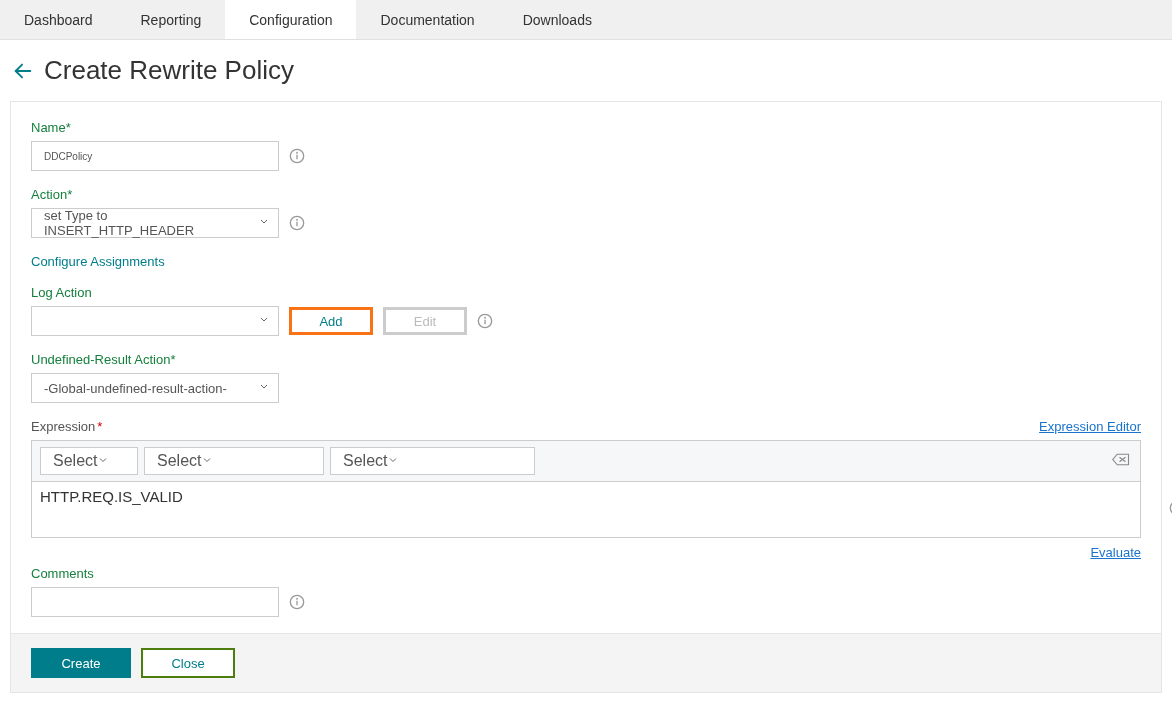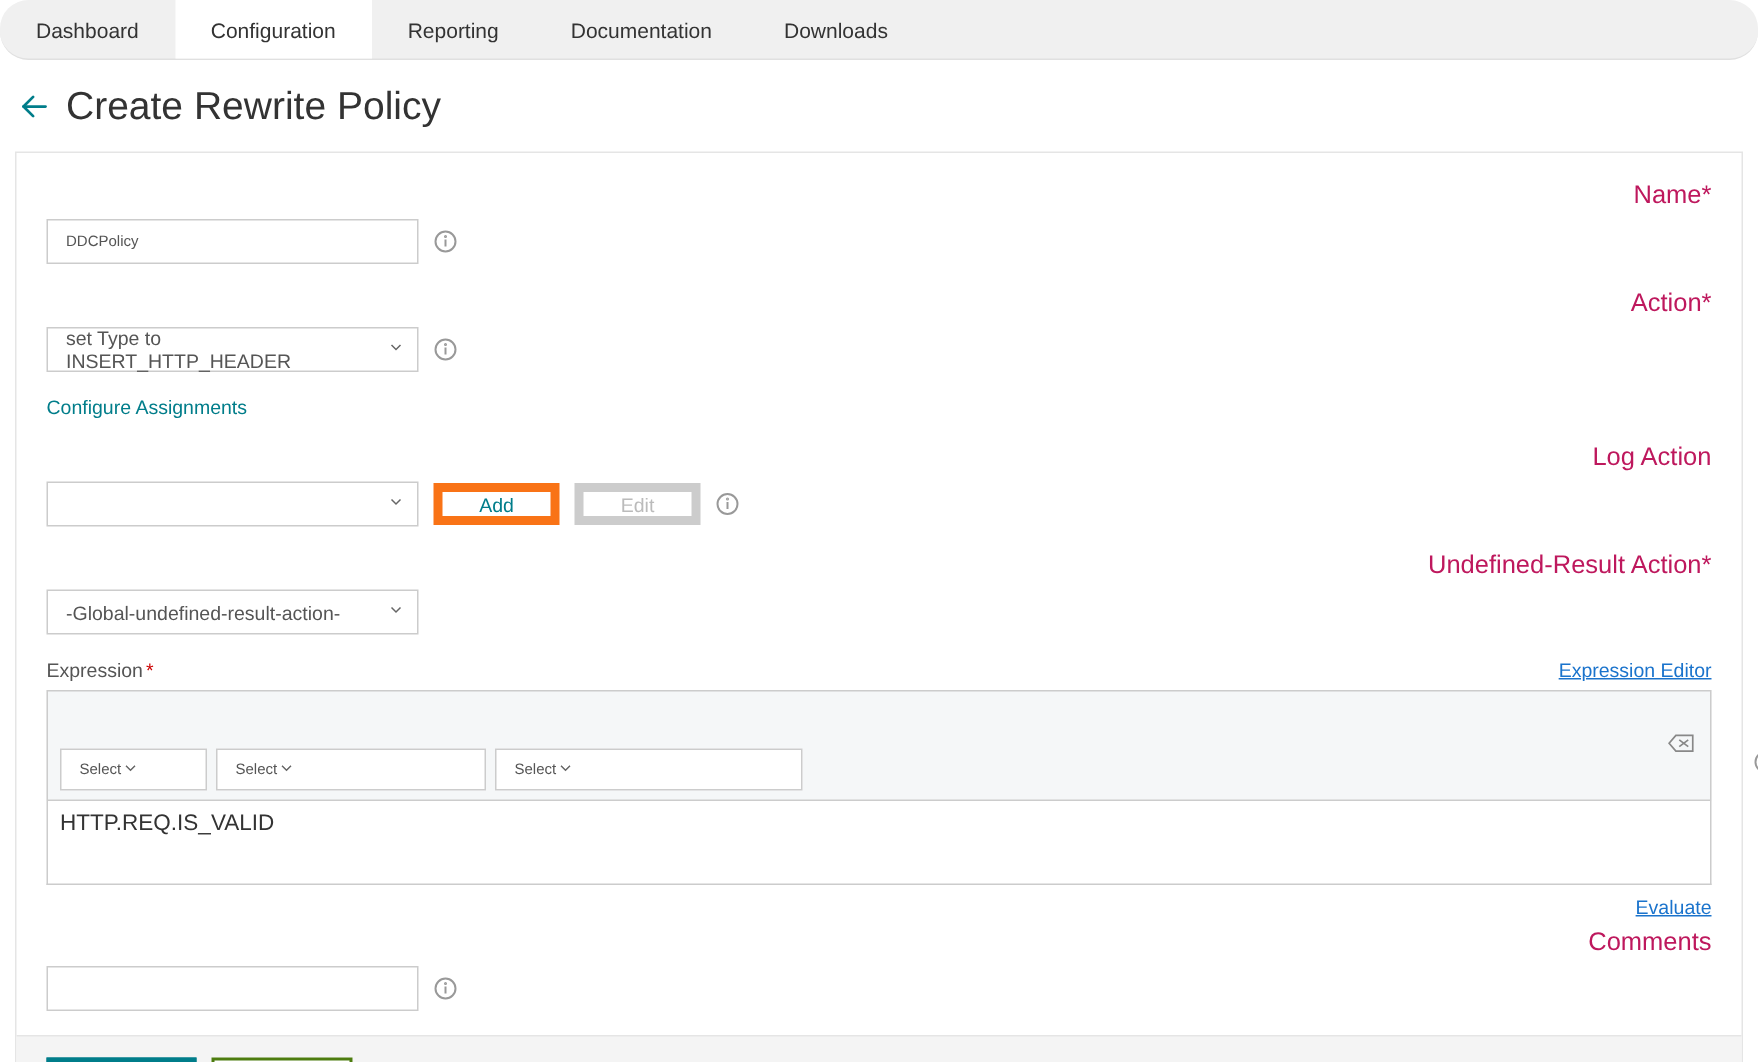--- a/index.html
+++ b/index.html
@@ -8,21 +8,20 @@
     font-family: -apple-system, BlinkMacSystemFont, "Segoe UI", Arial, sans-serif;
     font-size: 14px;
     color: #333;
     background: #fff;
   }
   .tabs {
     display: flex;
     background: #f0f0f0;
     border-bottom: 1px solid #e0e0e0;
     height: 40px;
-    border-radius: 19px;
   }
   .tab {
     padding: 0 24px;
     display: flex;
     align-items: center;
     color: #333;
     cursor: pointer;
     font-size: 14px;
   }
   .tab.active {
@@ -51,25 +50,24 @@
     color: #333;
   }
   .form-container {
     margin: 0 10px;
     border: 1px solid #e5e5e5;
     padding: 18px 20px 0 20px;
     position: relative;
   }
   .field { margin-bottom: 16px; }
   .field-label {
-    font-size: 17px;
-    color: #be185d;
+    font-size: 13px;
+    color: #15803d;
     margin-bottom: 6px;
     display: block;
-    text-align: right;
   }
   .field-row {
     display: flex;
     align-items: center;
     gap: 10px;
   }
   .input {
     height: 30px;
     border: 1px solid #ccc;
     padding: 0 12px;
@@ -110,21 +108,21 @@
   .link {
     color: #007d8a;
     font-size: 13px;
     cursor: pointer;
     display: block;
   }
   .link + .link { margin-top: 10px; }
   .btn {
     height: 28px;
     min-width: 84px;
-    border: 6px solid #f97316;
+    border: 3px solid #f97316;
     background: #fff;
     color: #007d8a;
     font-size: 13px;
     cursor: pointer;
     display: inline-flex;
     align-items: center;
     justify-content: center;
   }
   .btn.disabled {
     border-color: #ccc;
@@ -157,27 +155,26 @@
     display: flex;
     align-items: center;
     gap: 6px;
     position: relative;
   }
   .tb-select {
     height: 28px;
     border: 1px solid #ccc;
     background: #fff;
     padding: 0 26px 0 12px;
-    font-size: 10px;
+    font-size: 16px;
     color: #555;
     position: relative;
     display: flex;
     align-items: center;
     cursor: pointer;
-    margin-top: 32px;
   }
   .tb-select.small { width: 98px; }
   .tb-select.wide { width: 180px; }
   .tb-select.wider { width: 205px; }
   .clear-icon {
     position: absolute;
     right: 10px;
     top: 50%;
     transform: translateY(-50%);
     color: #888;
@@ -226,22 +223,22 @@
     color: #007d8a;
     border: 2px solid #4d7c0f;
     min-width: 94px;
   }
 </style>
 </head>
 <body>
 
 <div class="tabs">
   <div class="tab">Dashboard</div>
+  <div class="tab">Reporting</div>
   <div class="tab active">Configuration</div>
-  <div class="tab">Reporting</div>
   <div class="tab">Documentation</div>
   <div class="tab">Downloads</div>
 </div>
 
 <div class="page-header">
   <span class="back-arrow">
     <svg viewBox="0 0 24 24" fill="none" stroke="currentColor" stroke-width="2" stroke-linecap="round" stroke-linejoin="round">
         <polyline points="11 5 4 12 11 19"></polyline>
         <line x1="4" y1="12" x2="20" y2="12"></line>
       </svg>

